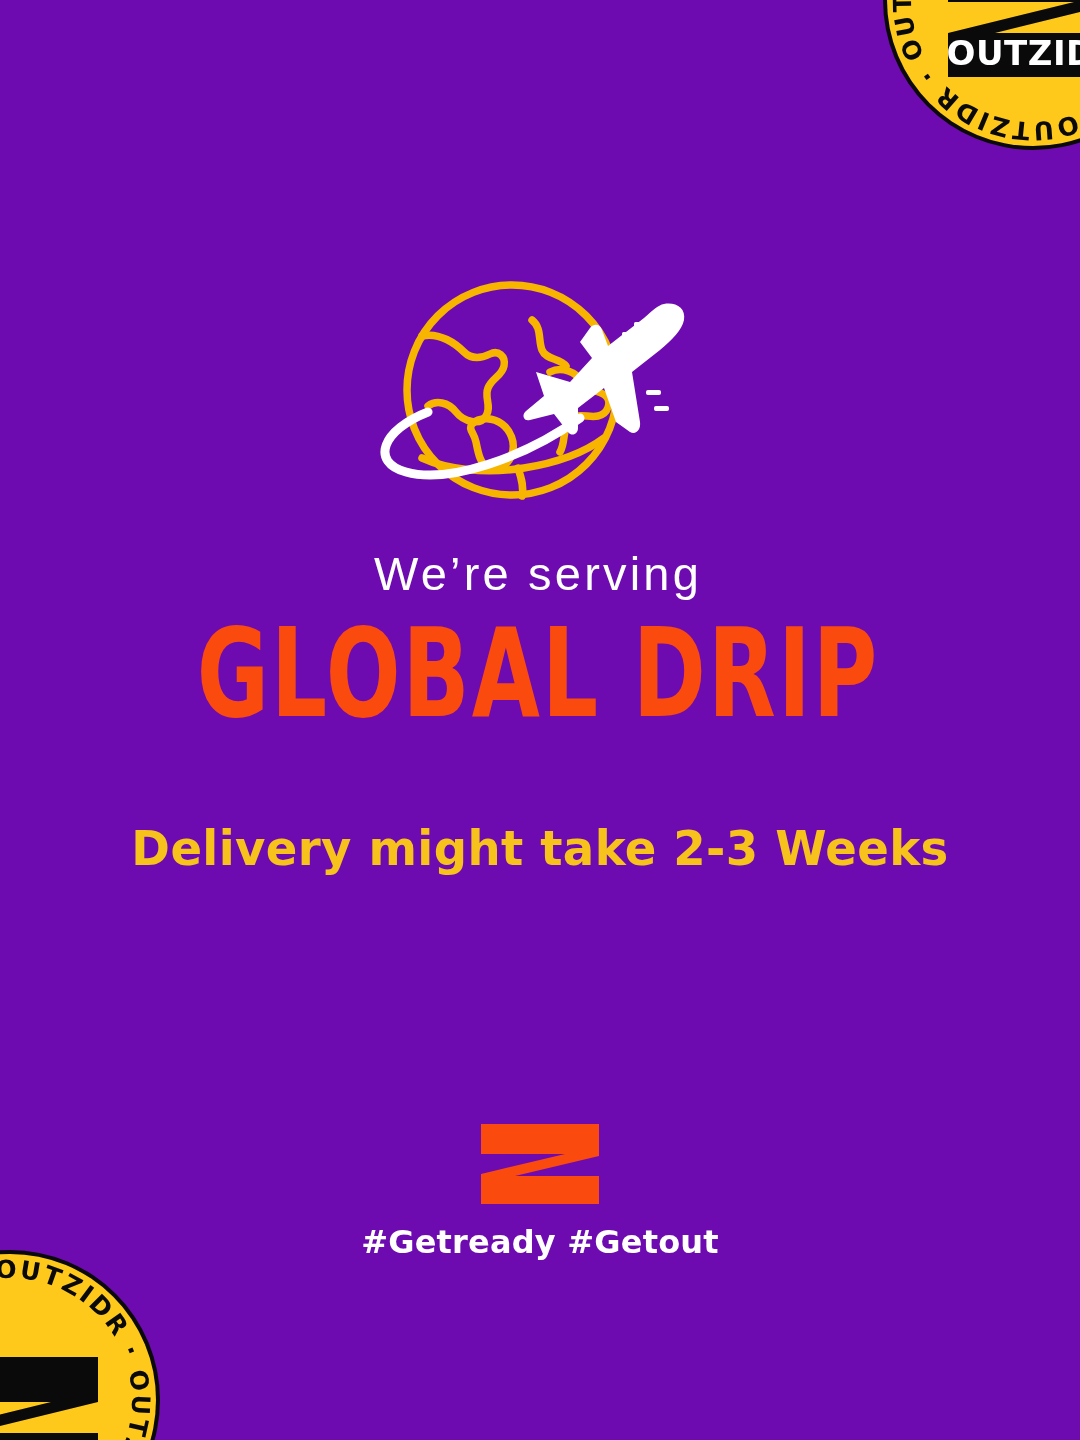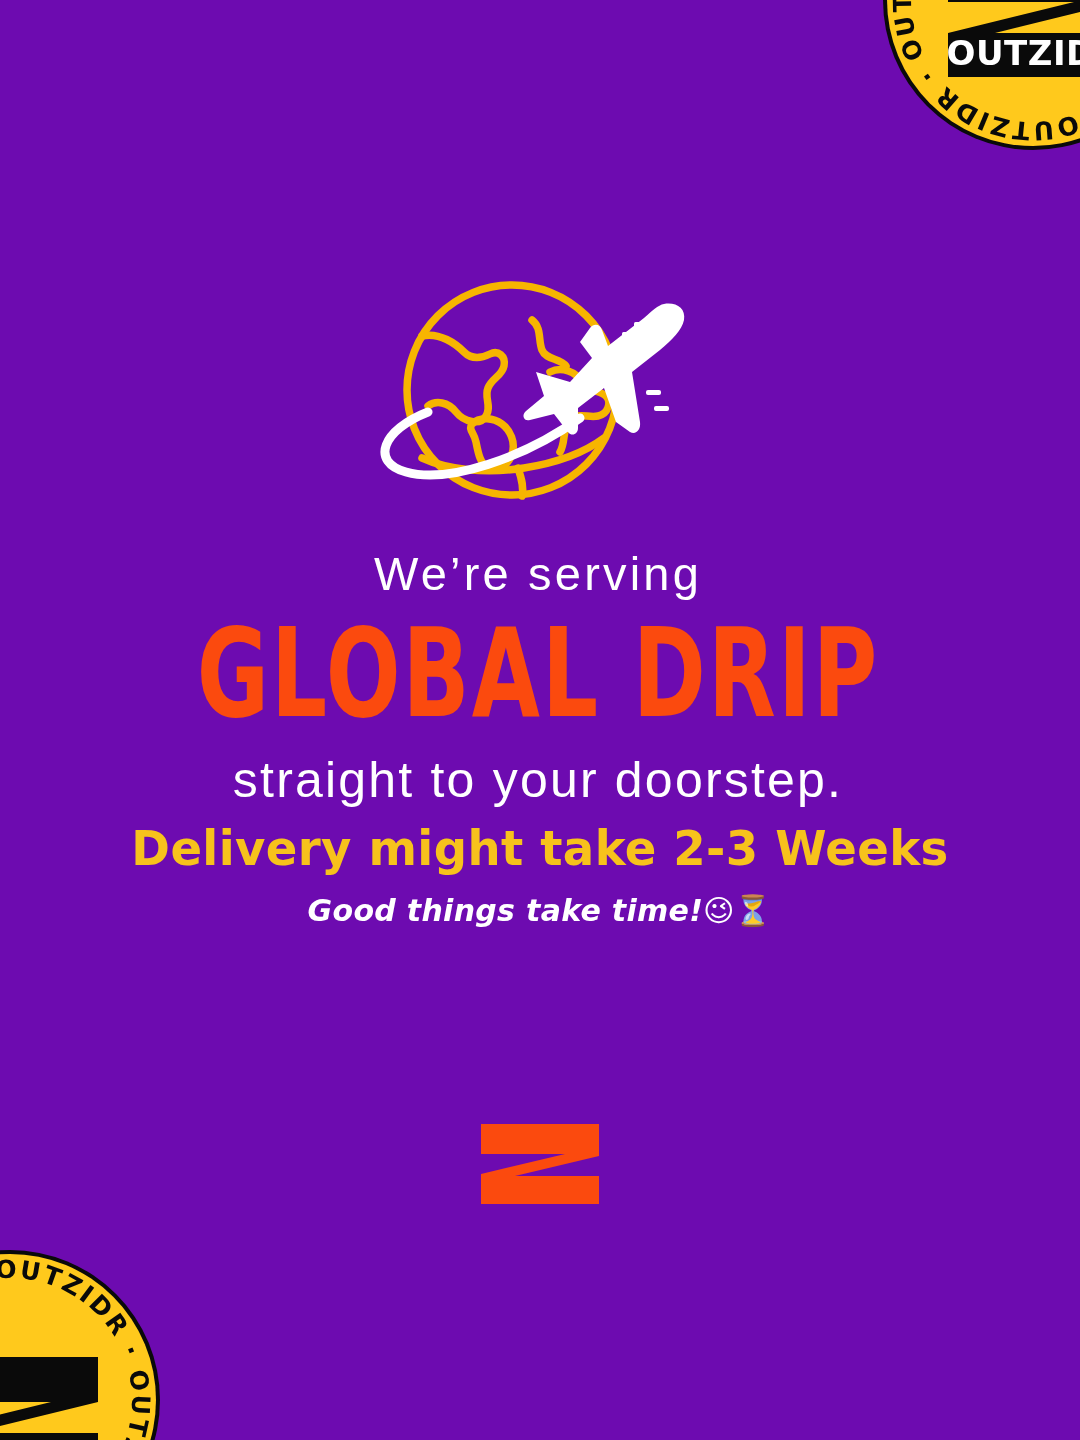--- a/index.html
+++ b/index.html
@@ -195,32 +195,31 @@
         <rect x="270" y="50" width="6" height="5" rx="1.5"></rect>
         <rect x="282" y="118" width="15" height="5" rx="2"></rect>
         <rect x="290" y="134" width="15" height="5" rx="2"></rect>
       </g>
     </svg>
   </div>
 
   <div id="headline-block">
     <div class="line-serving">We’re serving</div>
     <div class="line-global">GLOBAL DRIP</div>
-    <div class="line-doorstep">straight to your doorstep.</div>
   </div>
 
   <div id="delivery-block">
     <div class="line-delivery">Delivery might take 2-3 Weeks</div>
-    <div class="line-goodthings"><span>Good things take time!</span><span class="emoji">😉</span><span class="emoji">⏳</span></div>
   </div>
 
   <div id="footer-brand">
     <svg id="brand-zmark" viewBox="0 0 122 84" xmlns="http://www.w3.org/2000/svg">
       <path d="M 2,2 L 120,2 L 120,34 L 36,54 L 120,54 L 120,82 L 2,82 L 2,52 L 86,32 L 2,32 Z" fill="#FB4A0E"></path>
     </svg>
+    <div class="line-hashtags">#Getready #Getout</div>
   </div>
 
   <div class="stamp" id="stamp-bottom-left">
     <svg viewBox="0 0 310 310" xmlns="http://www.w3.org/2000/svg">
       <defs>
         <path id="ringpath-bl" d="M 155,155 m -122,0 a 122,122 0 1,1 244,0 a 122,122 0 1,1 -244,0"></path>
       </defs>
       <circle cx="155" cy="155" r="150" fill="#0A0A0A"></circle>
       <circle cx="155" cy="155" r="146" fill="#FFC91C"></circle>
       <text font-family="DejaVu Sans, sans-serif" font-size="25" font-weight="700" fill="#0A0A0A" letter-spacing="2.4">

